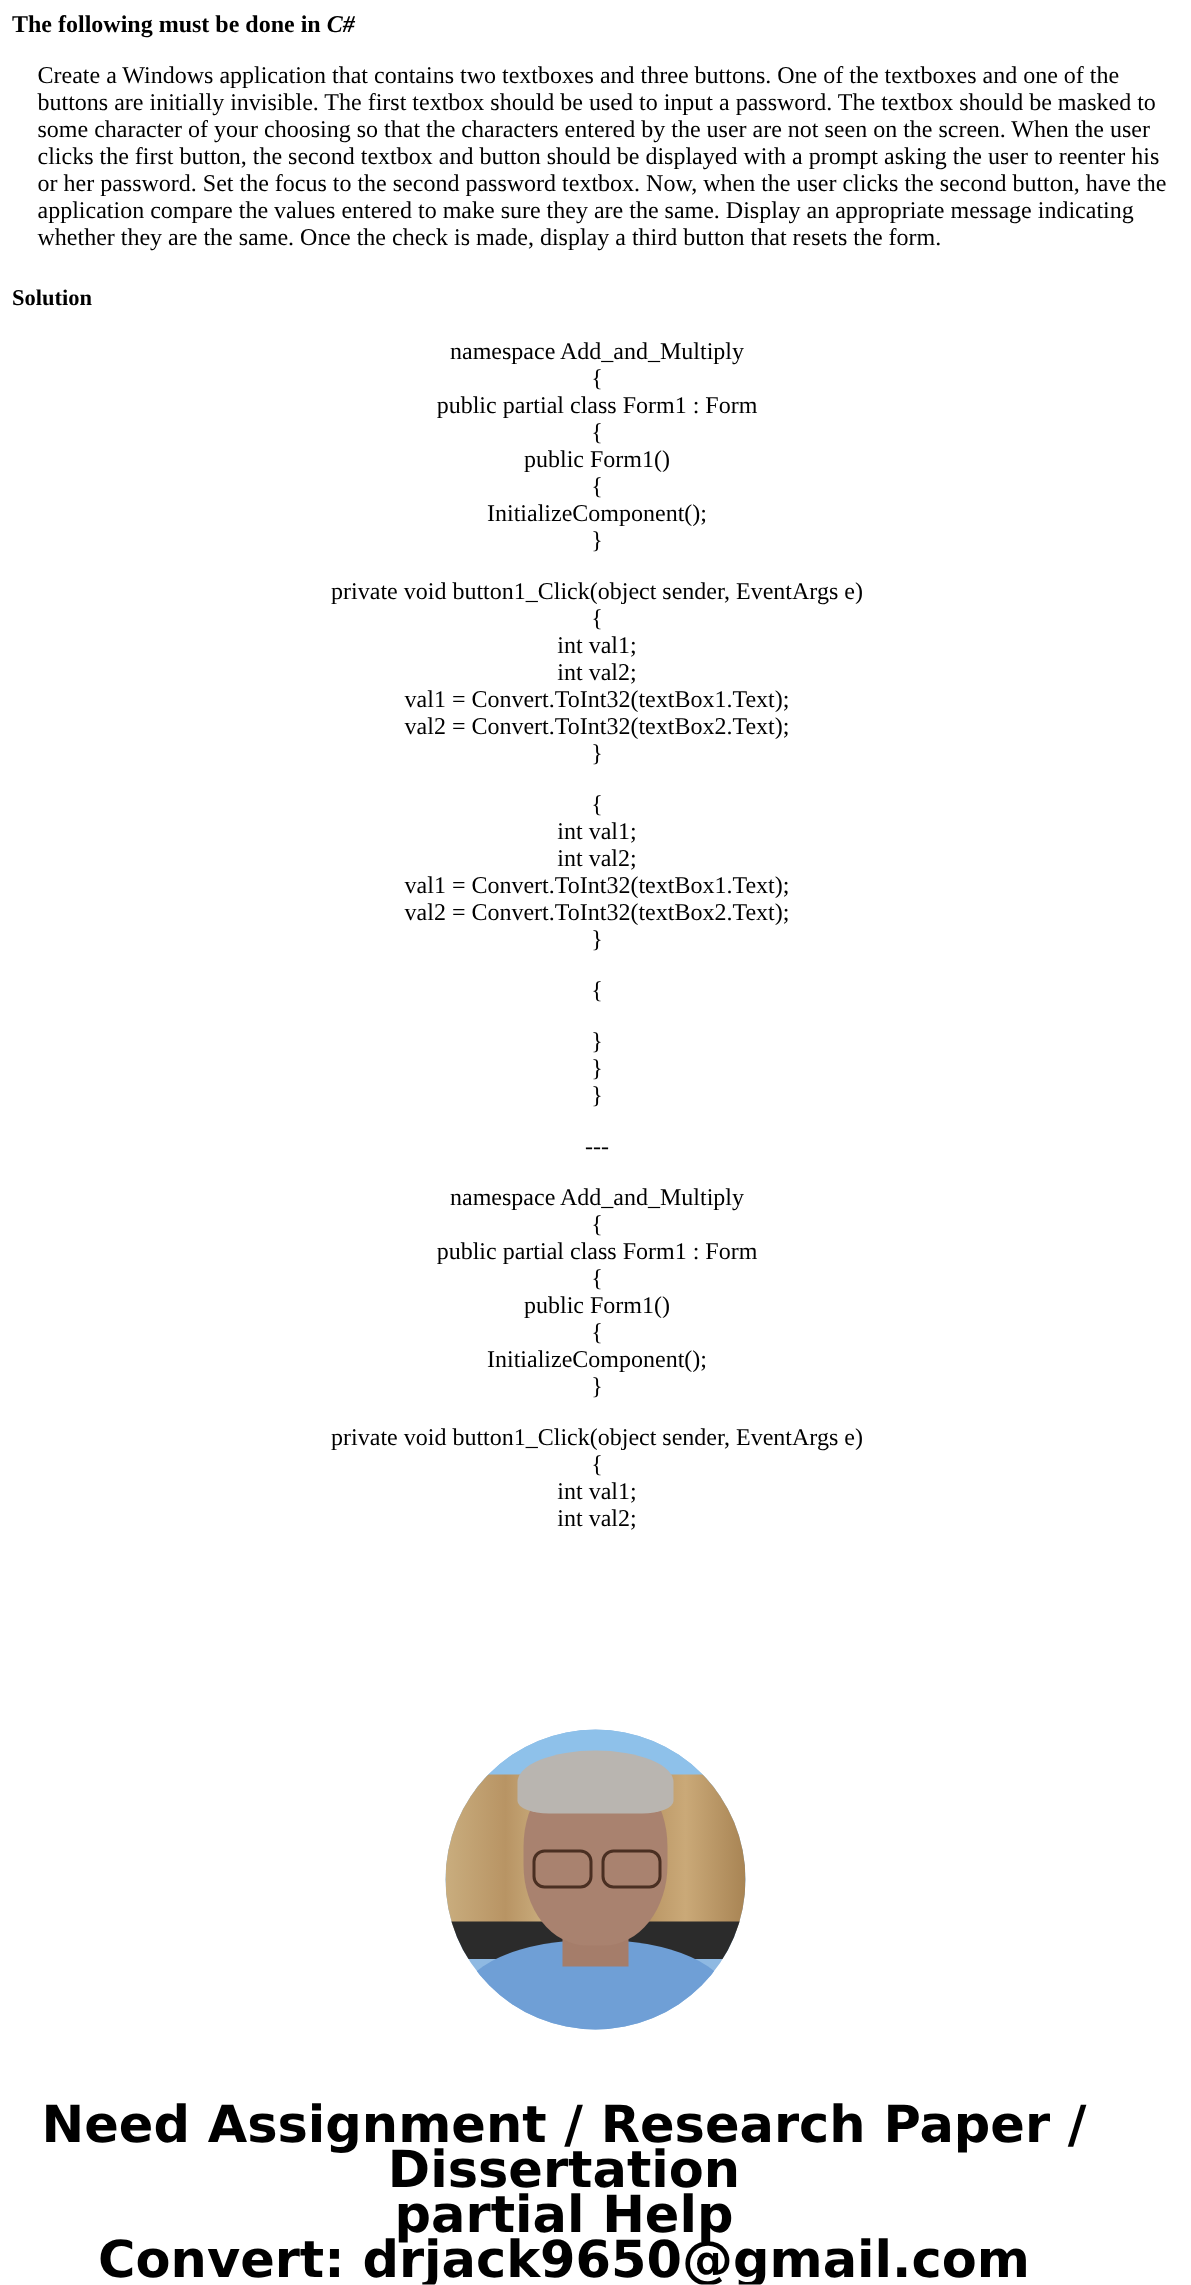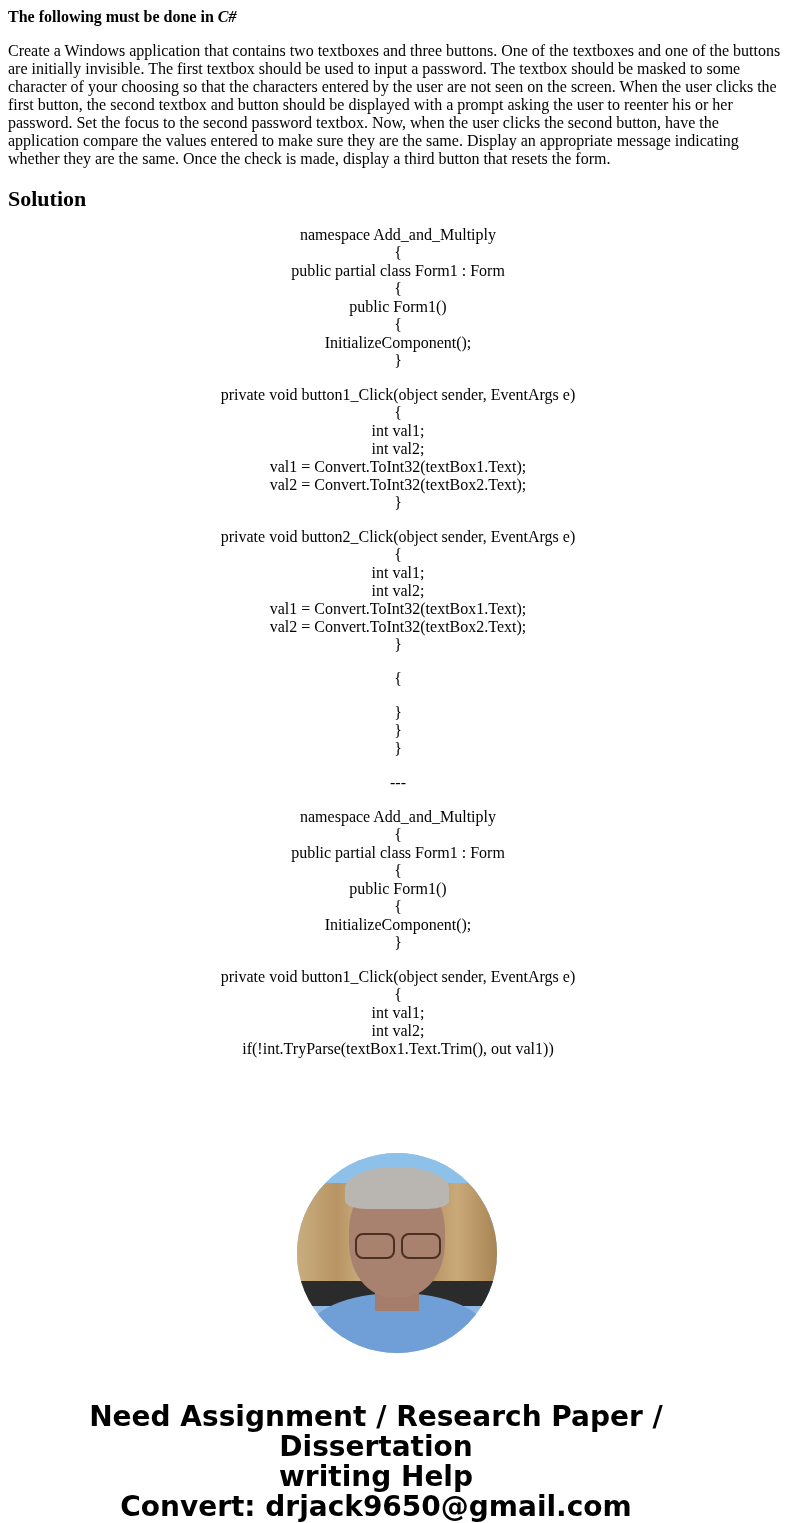--- a/index.html
+++ b/index.html
@@ -22,25 +22,25 @@
     line-height: 18px;
   }
   .q-title {
     font-weight: bold;
     margin: 8px 0 0 0;
     line-height: 18px;
     font-family: Liberation Serif, serif;
   }
   .q-title i { font-style: italic; }
   .q-body {
-    margin: 16px 0 0 0;
+    margin: 16px 0 0 17px;
     line-height: 18px;
   }
   .sol-heading {
-    font-size: 22px;
+    font-size: 15px;
     font-weight: bold;
     margin: 20px 0 0 0;
     line-height: 22px;
   }
   .code-block {
     margin: 16px 0 0 0;
     text-align: center;
   }
   .code-line {
     display: block;
@@ -71,21 +71,21 @@
   .av-glass-l { left: 58px; }
   .av-glass-r { left: 104px; }
   .footer {
     position: absolute;
     left: 0;
     top: 1402px;
     width: 752px;
     text-align: center;
     font-family: "DejaVu Sans", sans-serif;
     font-weight: bold;
-    font-size: 28px;
+    font-size: 34px;
     line-height: 30px;
     color: #000000;
   }
   .footer span { display: block; }
 </style>
 </head>
 <body>
 
 <div class="content">
   <div class="q-title"><span>The following must be done in </span><i>C#</i></div>
@@ -102,21 +102,20 @@
       <span class="code-line">}</span>
       <span class="code-line blank"></span>
       <span class="code-line">private void button1_Click(object sender, EventArgs e)</span>
       <span class="code-line">{</span>
       <span class="code-line">int val1;</span>
       <span class="code-line">int val2;</span>
       <span class="code-line">val1 = Convert.ToInt32(textBox1.Text);</span>
       <span class="code-line">val2 = Convert.ToInt32(textBox2.Text);</span>
       <span class="code-line">}</span>
       <span class="code-line blank"></span>
-      <span class="code-line">private void button2_Click(object sender, EventArgs e)</span>
       <span class="code-line">{</span>
       <span class="code-line">int val1;</span>
       <span class="code-line">int val2;</span>
       <span class="code-line">val1 = Convert.ToInt32(textBox1.Text);</span>
       <span class="code-line">val2 = Convert.ToInt32(textBox2.Text);</span>
       <span class="code-line">}</span>
       <span class="code-line blank"></span>
       <span class="code-line">{</span>
       <span class="code-line blank"></span>
       <span class="code-line">}</span>
@@ -131,33 +130,32 @@
       <span class="code-line">{</span>
       <span class="code-line">public Form1()</span>
       <span class="code-line">{</span>
       <span class="code-line">InitializeComponent();</span>
       <span class="code-line">}</span>
       <span class="code-line blank"></span>
       <span class="code-line">private void button1_Click(object sender, EventArgs e)</span>
       <span class="code-line">{</span>
       <span class="code-line">int val1;</span>
       <span class="code-line">int val2;</span>
-      <span class="code-line">if(!int.TryParse(textBox1.Text.Trim(), out val1))</span>
     </div>
 </div>
 
 <div class="avatar-wrap">
   <div class="av-sky"></div>
   <div class="av-wall"></div>
   <div class="av-dark"></div>
   <div class="av-shirt"></div>
   <div class="av-neck"></div>
   <div class="av-head"></div>
   <div class="av-hair"></div>
   <div class="av-glass-l"></div>
   <div class="av-glass-r"></div>
 </div>
 
 <div class="footer">
   <span>Need Assignment / Research Paper / Dissertation</span>
-  <span>writing Help</span>
+  <span>partial Help</span>
   <span>Convert: drjack9650@gmail.com</span>
 </div>
 
 </body></html>

